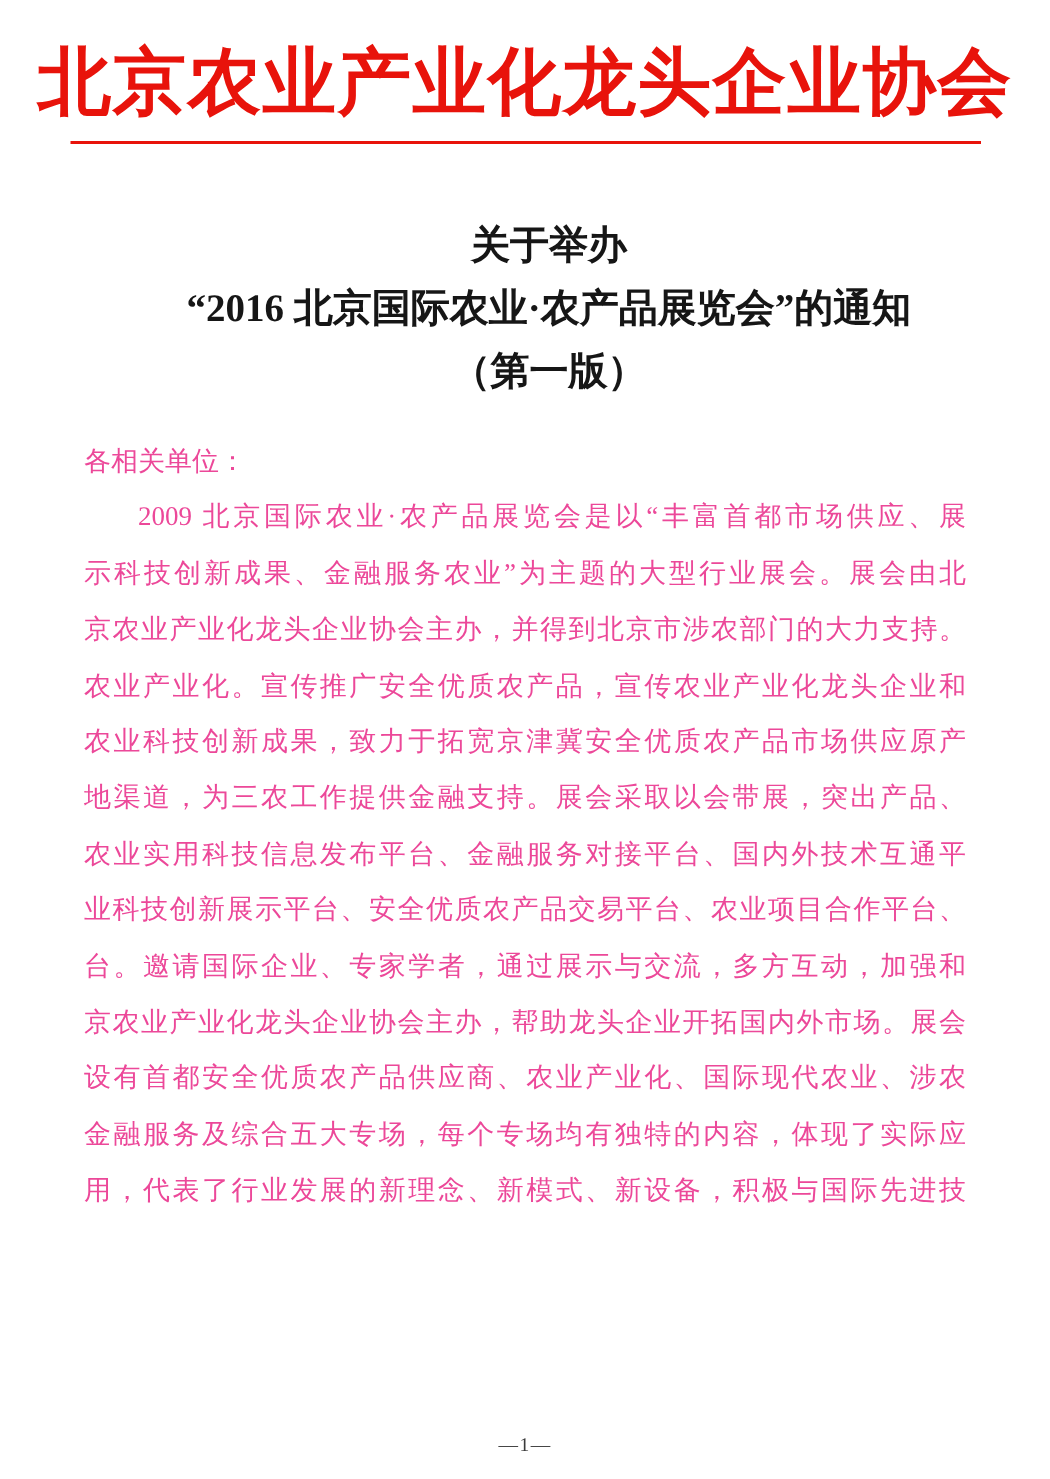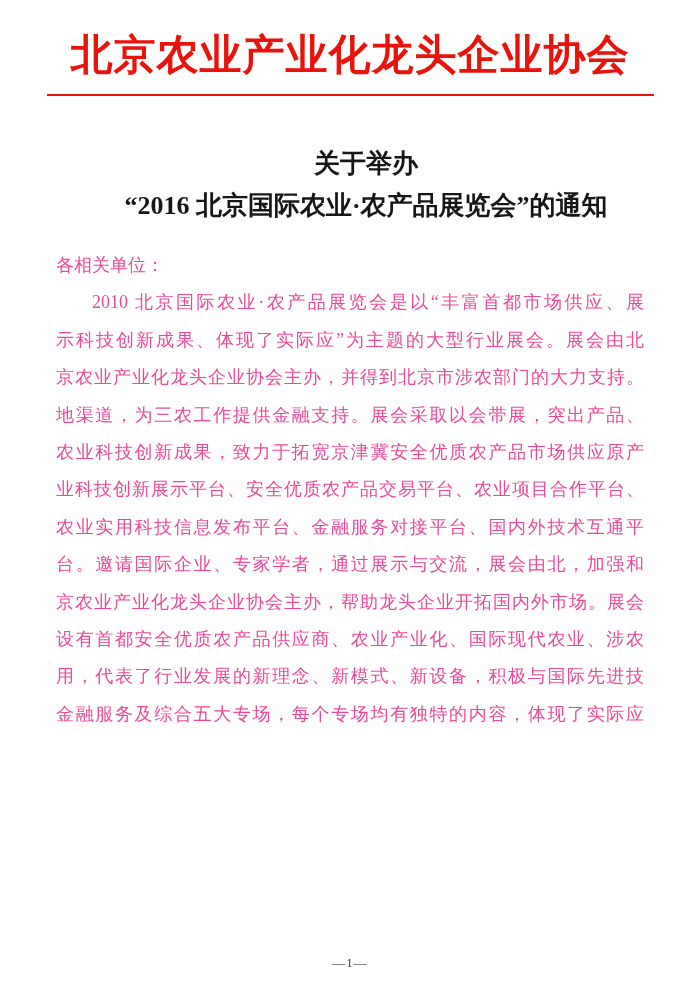--- a/index.html
+++ b/index.html
@@ -10,21 +10,21 @@
     height: 986px;
     margin: 0 auto;
     background: #ffffff;
     font-family: "Liberation Serif", "DejaVu Serif", serif;
     color: #1c1c1c;
     overflow: hidden;
   }
   .org-name {
     padding-top: 25px;
     text-align: center;
-    font-size: 42px;
+    font-size: 49px;
     line-height: 60px;
     font-weight: bold;
     color: #e8130b;
     letter-spacing: 1px;
     white-space: nowrap;
   }
   .red-rule {
     width: 607px;
     height: 2px;
     background: #e8130b;
@@ -73,34 +73,36 @@
 
 <div class="page">
 
   <div class="org-name">北京农业产业化龙头企业协会</div>
 
   <div class="red-rule"></div>
 
   <div class="doc-title">
     <div>关于举办</div>
     <div>“2016 北京国际农业·农产品展览会”的通知</div>
+    <div>（第一版）</div>
   </div>
 
   <div class="doc-body">
     <div class="salutation">各相关单位：</div>
 
-    <div class="body-line indent">2010 北京国际农业·农产品展览会是以“丰富首都市场供应、展</div>
-    <div class="body-line">示科技创新成果、体现了实际应”为主题的大型行业展会。展会由北</div>
+    <div class="body-line indent">2009 北京国际农业·农产品展览会是以“丰富首都市场供应、展</div>
+    <div class="body-line">示科技创新成果、金融服务农业”为主题的大型行业展会。展会由北</div>
     <div class="body-line">京农业产业化龙头企业协会主办，并得到北京市涉农部门的大力支持。</div>
+    <div class="body-line">农业产业化。宣传推广安全优质农产品，宣传农业产业化龙头企业和</div>
+    <div class="body-line">农业科技创新成果，致力于拓宽京津冀安全优质农产品市场供应原产</div>
     <div class="body-line">地渠道，为三农工作提供金融支持。展会采取以会带展，突出产品、</div>
-    <div class="body-line">农业科技创新成果，致力于拓宽京津冀安全优质农产品市场供应原产</div>
+    <div class="body-line">农业实用科技信息发布平台、金融服务对接平台、国内外技术互通平</div>
     <div class="body-line">业科技创新展示平台、安全优质农产品交易平台、农业项目合作平台、</div>
-    <div class="body-line">农业实用科技信息发布平台、金融服务对接平台、国内外技术互通平</div>
-    <div class="body-line">台。邀请国际企业、专家学者，通过展示与交流，展会由北，加强和</div>
+    <div class="body-line">台。邀请国际企业、专家学者，通过展示与交流，多方互动，加强和</div>
     <div class="body-line">京农业产业化龙头企业协会主办，帮助龙头企业开拓国内外市场。展会</div>
     <div class="body-line">设有首都安全优质农产品供应商、农业产业化、国际现代农业、涉农</div>
+    <div class="body-line">金融服务及综合五大专场，每个专场均有独特的内容，体现了实际应</div>
     <div class="body-line">用，代表了行业发展的新理念、新模式、新设备，积极与国际先进技</div>
-    <div class="body-line">金融服务及综合五大专场，每个专场均有独特的内容，体现了实际应</div>
   </div>
 
   <div class="page-footer">—1—</div>
 
 </div>
 
 </body></html>

